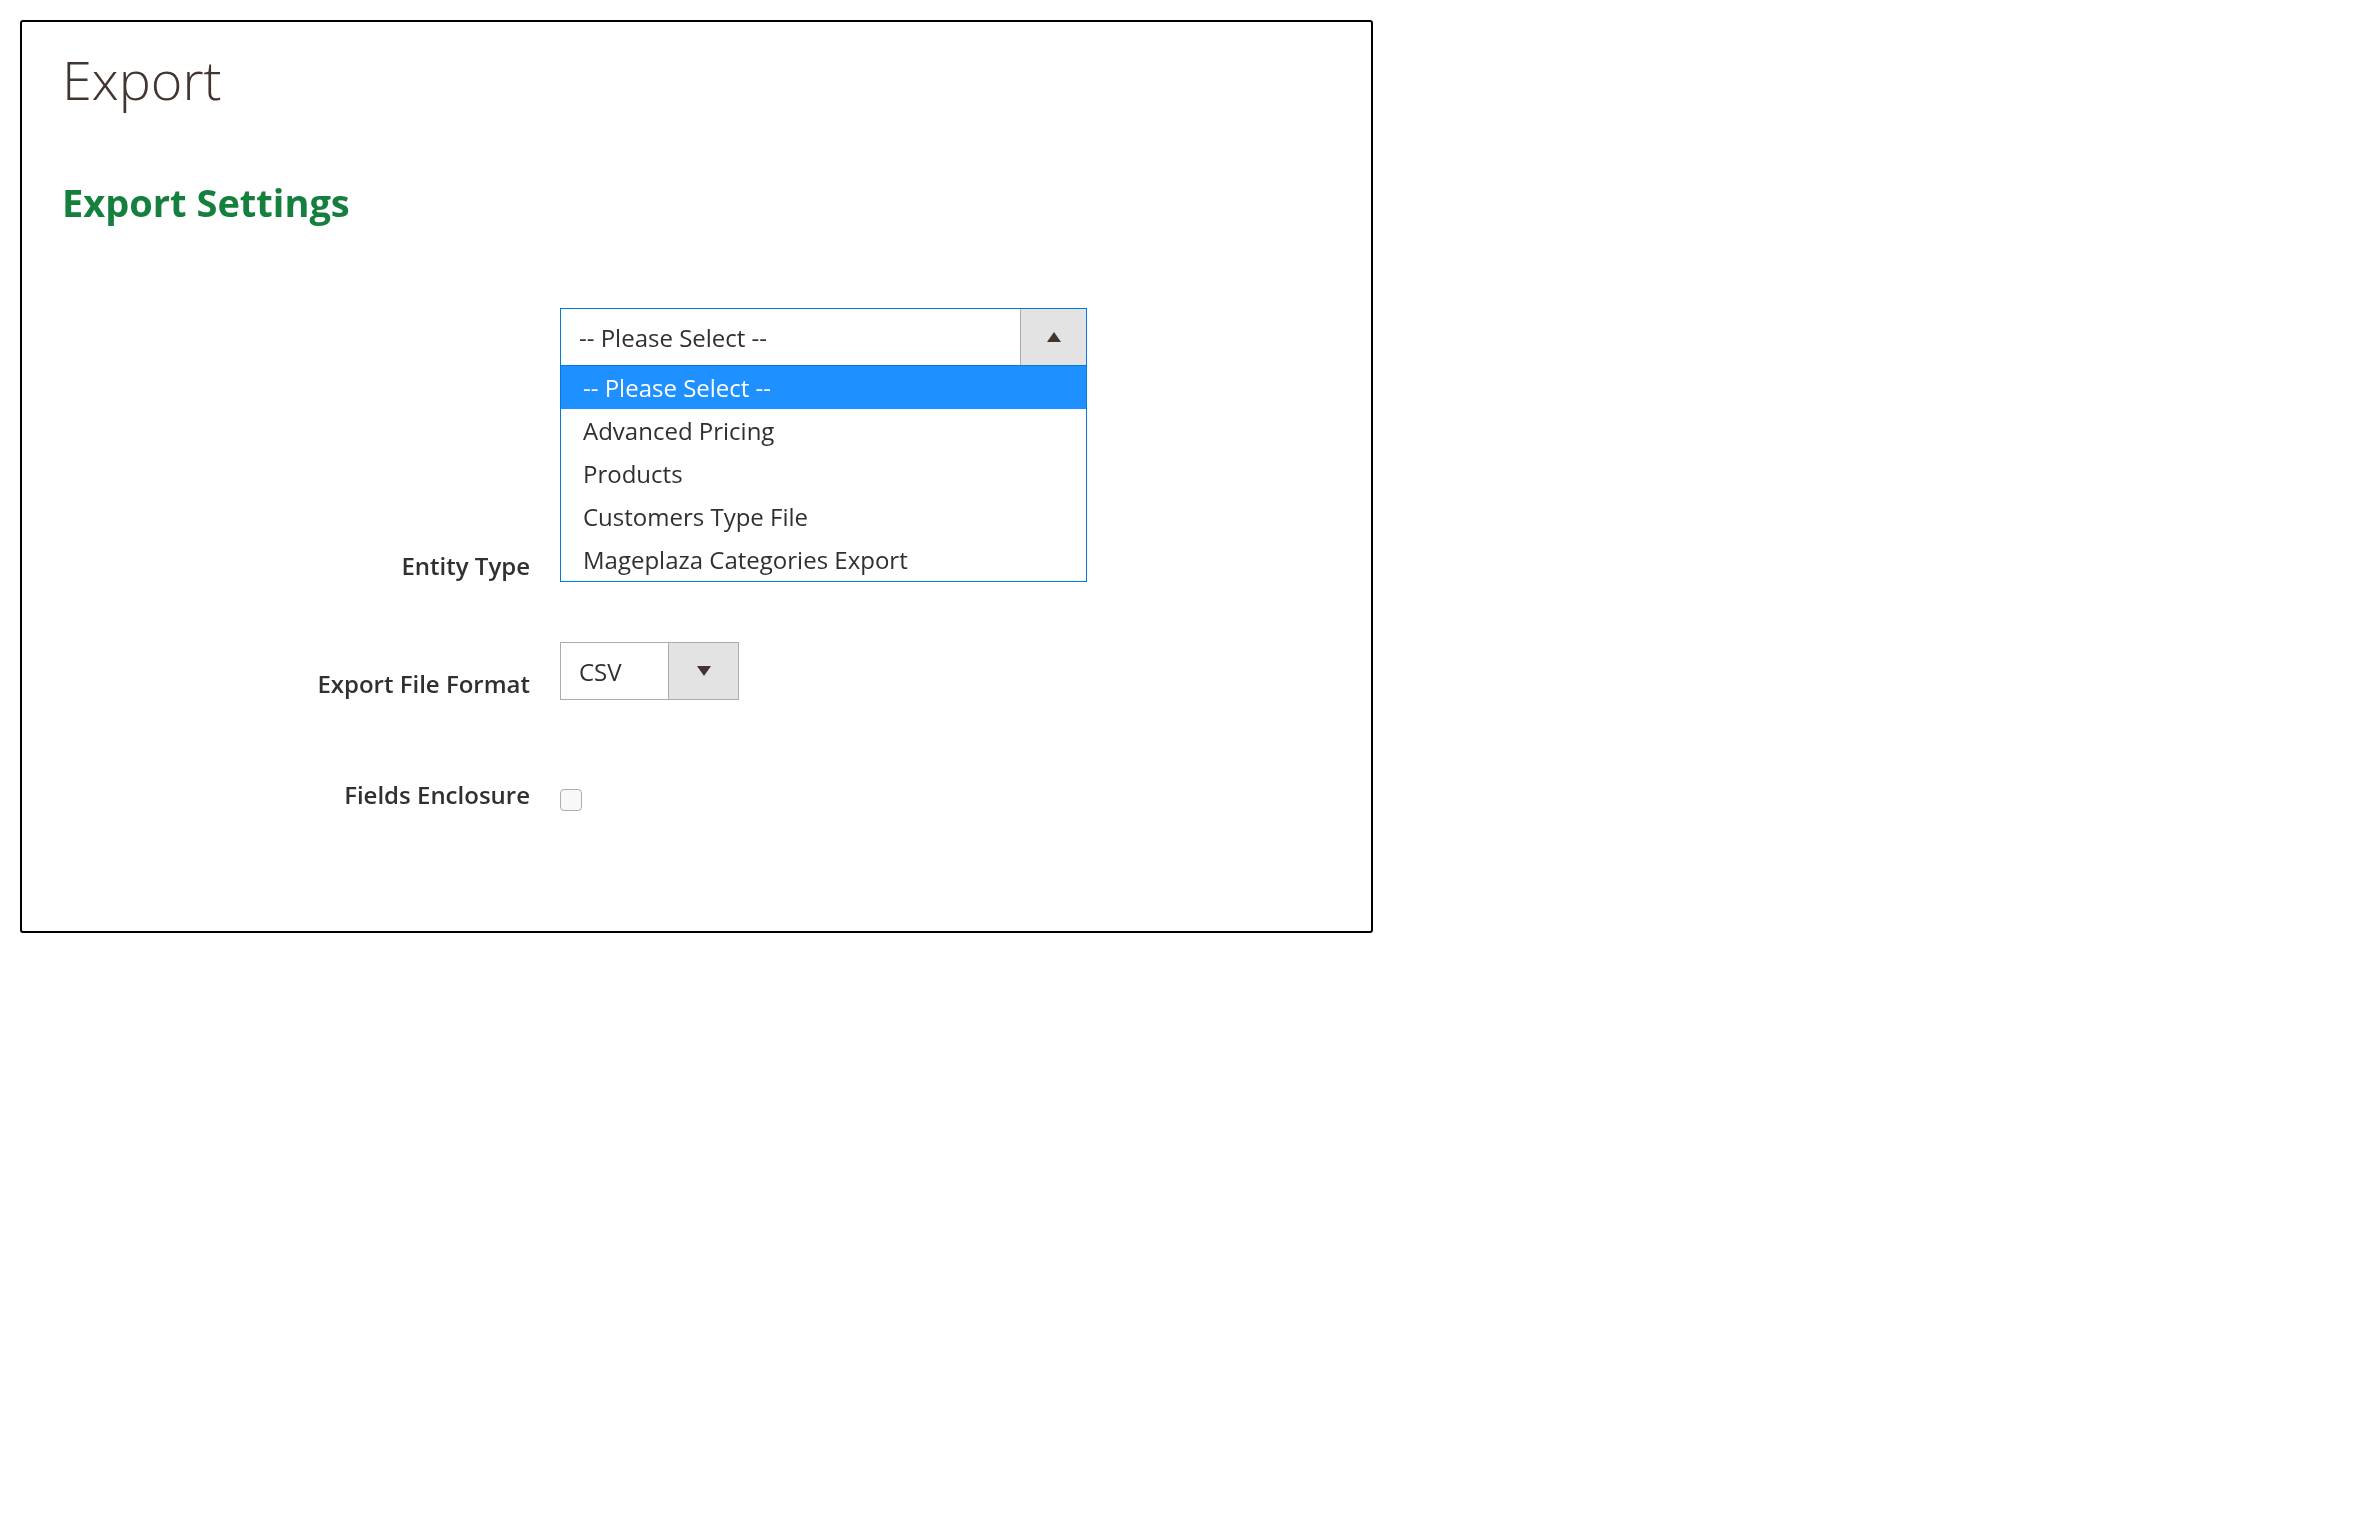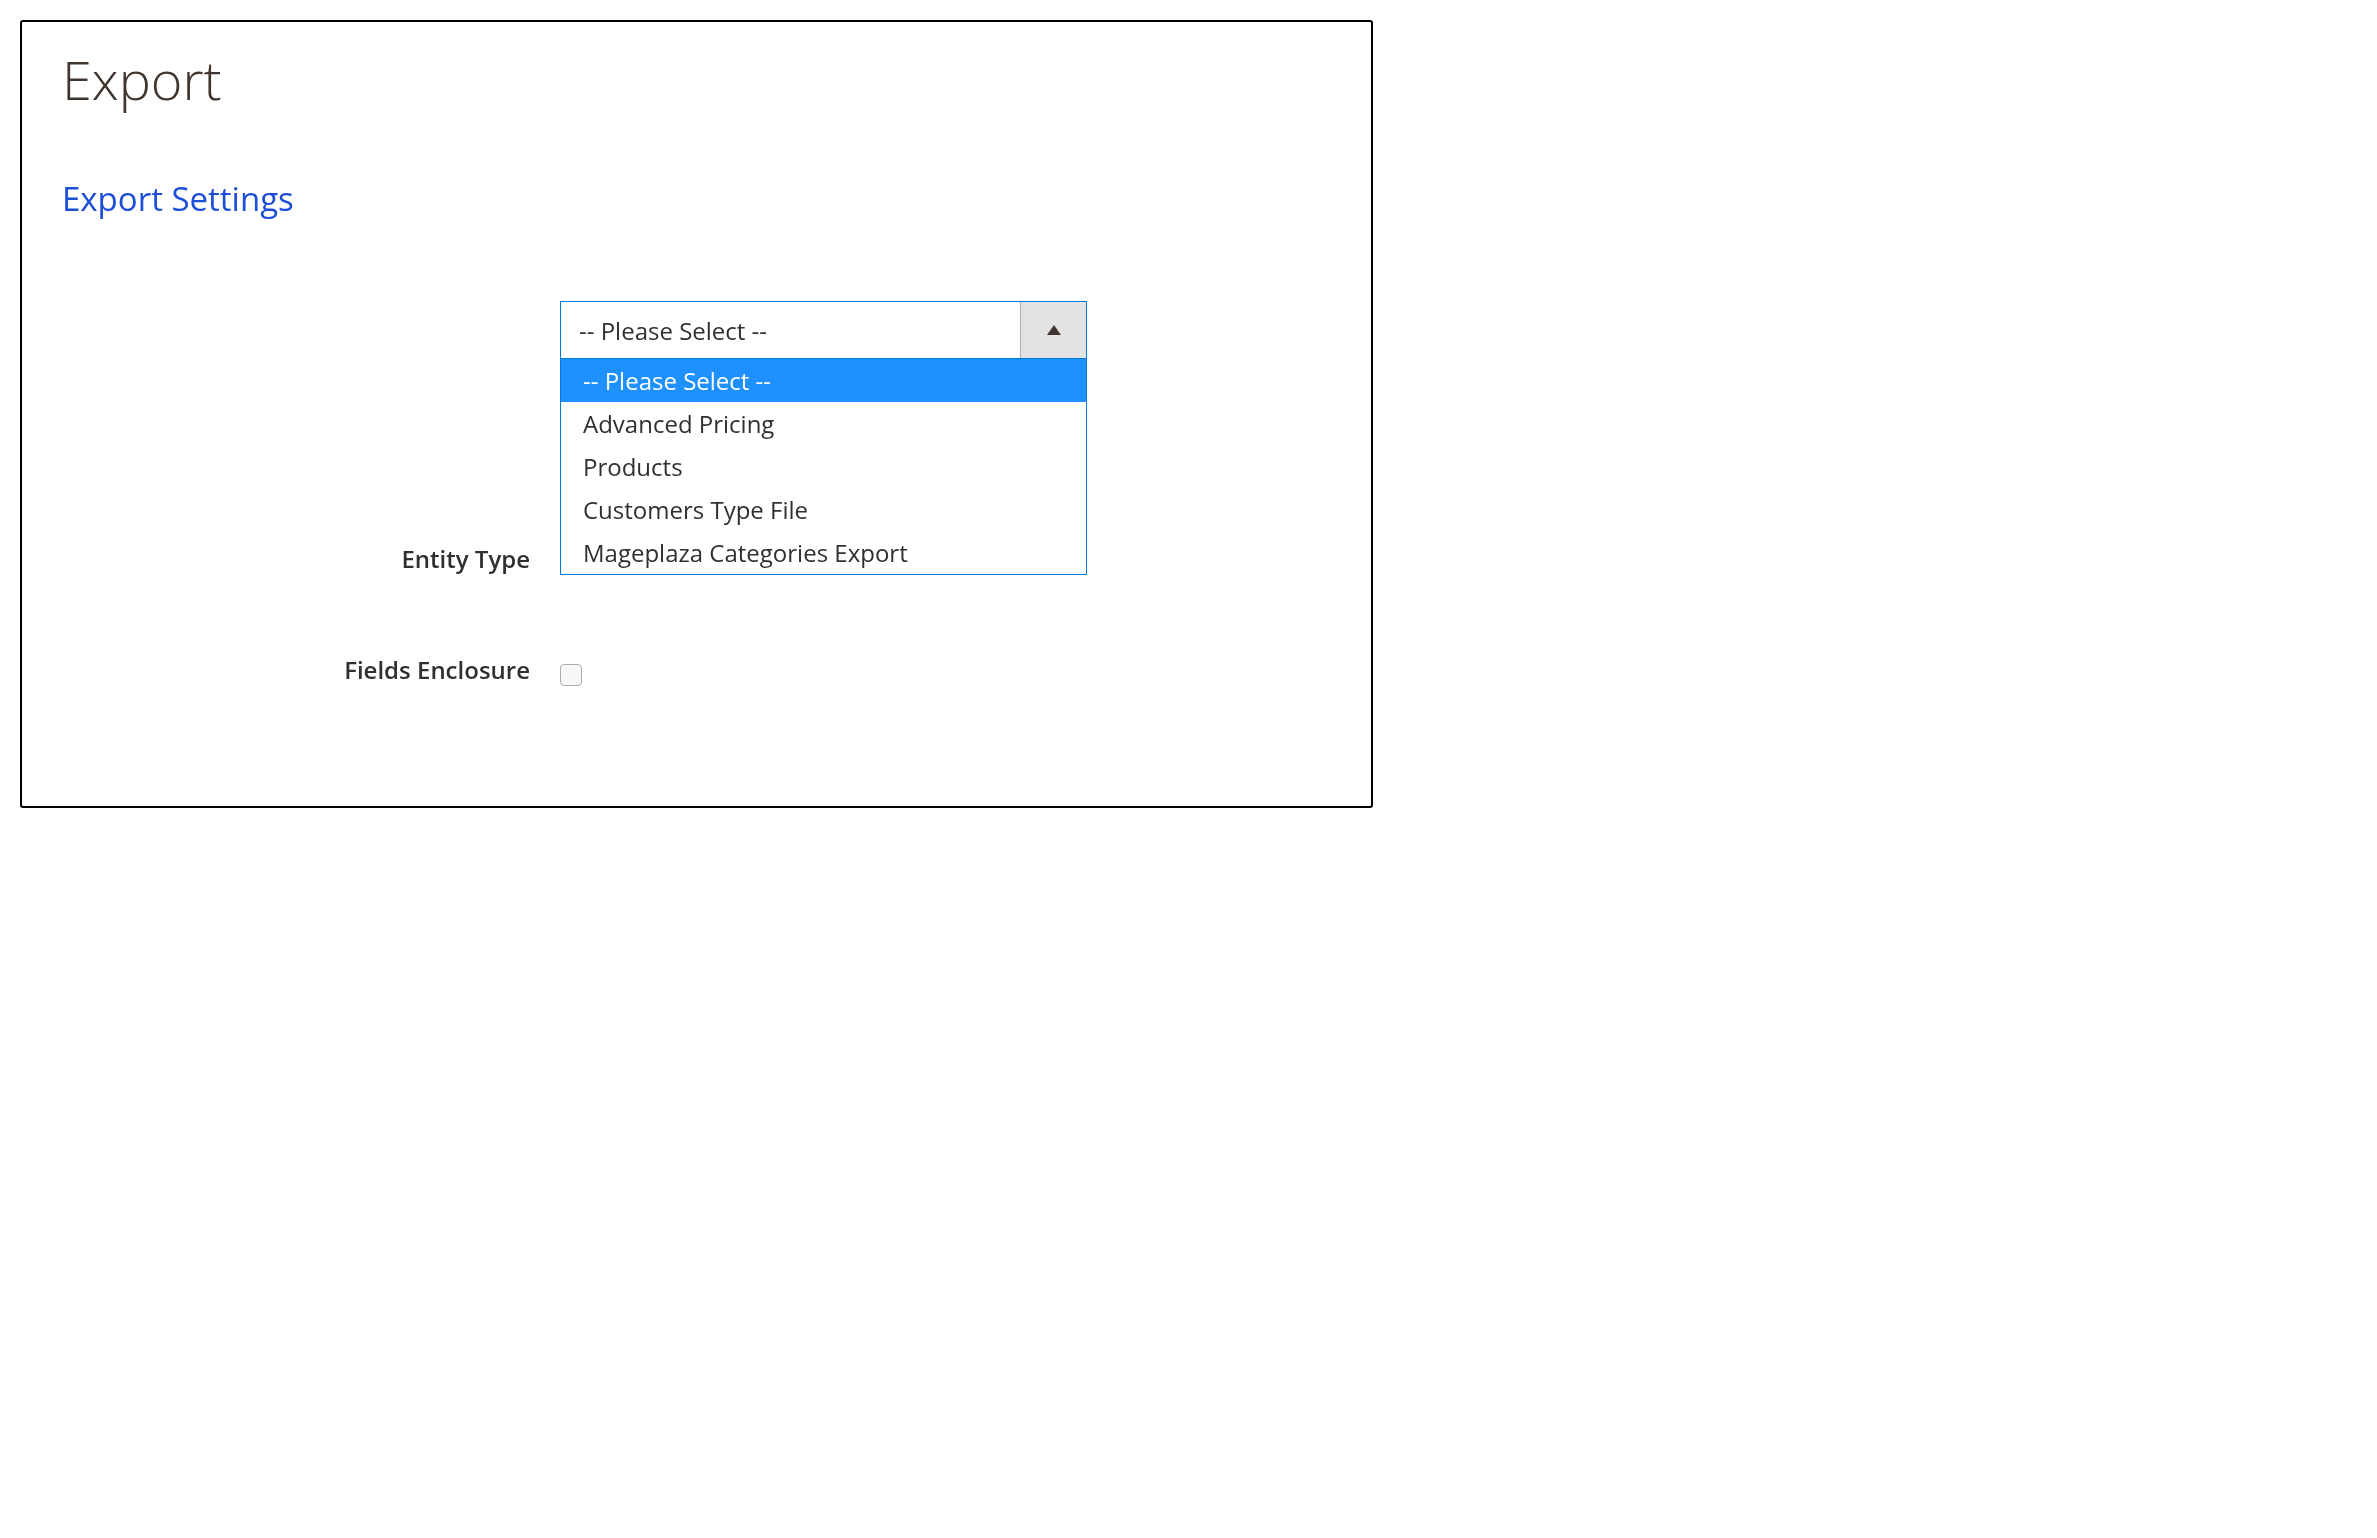--- a/index.html
+++ b/index.html
@@ -20,23 +20,23 @@
       max-width: 1353px;
     }
     .page-title {
       font-size: 54px;
       font-weight: 300;
       color: #41362f;
       margin-bottom: 60px;
       margin-top: 0;
     }
     .section-title {
-      font-size: 33px;
-      font-weight: 400;
-      color: #1d4ed8;
+      font-size: 38px;
+      font-weight: 700;
+      color: #15803d;
       margin-bottom: 80px;
     }
     .form-row {
       display: flex;
       align-items: flex-end;
       margin-bottom: 60px;
     }
     .form-label {
       width: 498px;
       text-align: right;
@@ -141,20 +141,33 @@
       <div class="dropdown-list">
         <div class="dropdown-item selected">-- Please Select --</div>
         <div class="dropdown-item">Advanced Pricing</div>
         <div class="dropdown-item">Products</div>
         <div class="dropdown-item">Customers Type File</div>
         <div class="dropdown-item">Mageplaza Categories Export</div>
       </div>
     </div>
   </div>
 
+  <div class="form-row">
+    <div class="form-label">Export File Format</div>
+    <div class="form-control-wrap">
+      <div class="select-box closed format-select">
+        <div class="select-value">CSV</div>
+        <div class="select-arrow">
+          <svg viewBox="0 0 14 10">
+              <polygon points="0,0 14,0 7,10" fill="#41362f"></polygon>
+            </svg>
+        </div>
+      </div>
+    </div>
+  </div>
 
   <div class="form-row checkbox-row">
     <div class="form-label">Fields Enclosure</div>
     <div class="form-control-wrap checkbox-wrap">
       <div class="checkbox"></div>
     </div>
   </div>
 </div>
 
 

